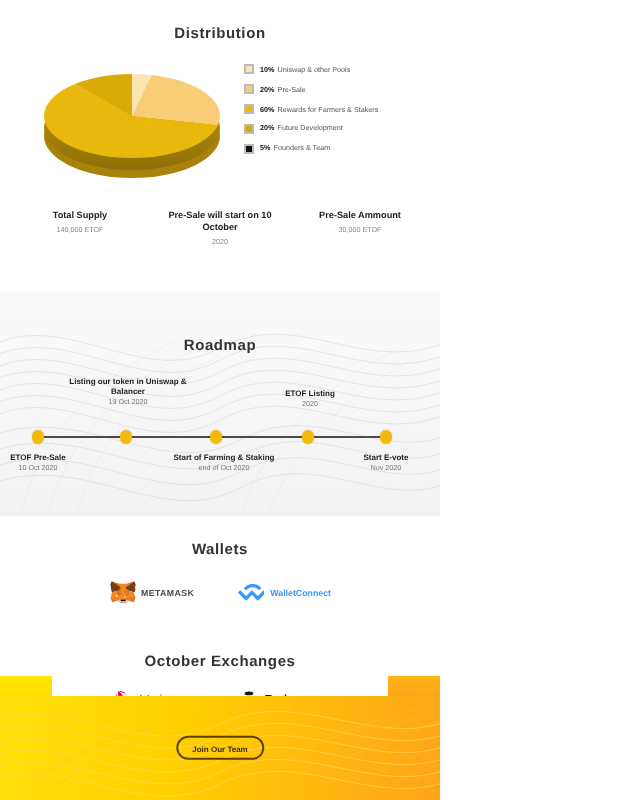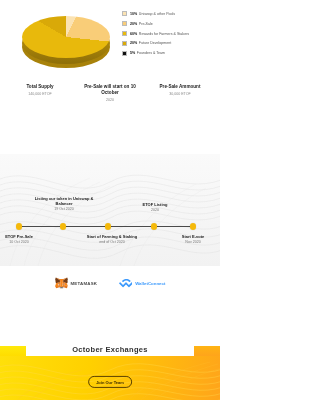--- a/index.html
+++ b/index.html
@@ -114,20 +114,21 @@
     background: transparent; cursor:pointer; white-space:nowrap;
   }
   svg { display:block; }
 </style>
 </head>
 <body>
 
 <div class="page">
 
   <section class="dist">
+    <div class="sec-title">Distribution</div>
 
     <div class="chart-row">
       <div class="pie-wrap">
         <div class="pie-side"></div>
         <div class="pie-side2"></div>
         <div class="pie-top"></div>
       </div>
 
       <div class="legend">
         <div class="lg-row">
@@ -191,20 +192,21 @@
       </g>
       <g fill="none" stroke="#e2e2e2" stroke-width="0.35" opacity="0.7">
         <path d="M10,112 C20,70 50,40 90,24"></path>
         <path d="M24,112 C34,72 62,44 100,28"></path>
         <path d="M38,112 C48,74 74,48 110,32"></path>
         <path d="M120,112 C132,76 160,48 196,30"></path>
         <path d="M134,112 C146,78 172,52 206,34"></path>
       </g>
     </svg>
 
+    <div class="sec-title">Roadmap</div>
 
     <div class="timeline">
       <div class="tl-line"></div>
       <div class="dot" style="left:16px"></div>
       <div class="dot" style="left:60px"></div>
       <div class="dot" style="left:105px"></div>
       <div class="dot" style="left:151px"></div>
       <div class="dot" style="left:190px"></div>
     </div>
 
@@ -228,20 +230,21 @@
       <div class="rm-date">2020</div>
     </div>
 
     <div class="rm-label" style="left:162px; top:80px">
       <div class="rm-title">Start E-vote</div>
       <div class="rm-date">Nov 2020</div>
     </div>
   </section>
 
   <section class="wallets">
+    <div class="sec-title">Wallets</div>
     <div class="logos">
       <div class="logo">
         <svg width="13" height="12" viewBox="0 0 24 22">
           <path d="M22.5 1 13.8 7.3l1.6-3.9z" fill="#e2761b"></path>
           <path d="M1.5 1l8.6 6.4-1.5-4z" fill="#e4761b"></path>
           <path d="M19.4 15.6l-2.3 3.5 5 1.4 1.4-4.8z" fill="#e4761b"></path>
           <path d="M0.5 15.7L1.9 20.5l5-1.4-2.3-3.5z" fill="#e4761b"></path>
           <path d="M6.6 9.9L5.2 12l5 .3-.2-5.4z" fill="#e4761b"></path>
           <path d="M17.4 9.9l-3.5-3.1-.1 5.5 4.9-.3z" fill="#e4761b"></path>
           <path d="M6.9 19.1l3-1.5-2.6-2z" fill="#e4761b"></path>

